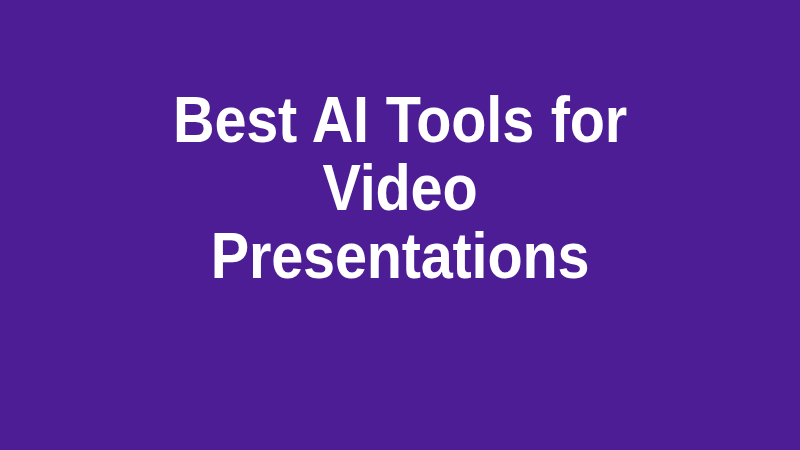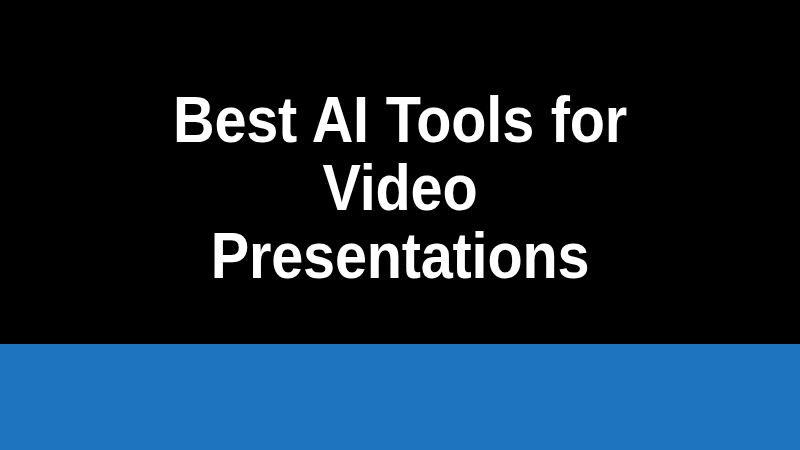--- a/index.html
+++ b/index.html
@@ -14,22 +14,22 @@
     overflow: hidden;
     font-family: "Liberation Sans", "DejaVu Sans", sans-serif;
     background: #1f74c0;
   }
 
   
   .slide {
     position: relative;
     box-sizing: border-box;
     width: 800px;
-    height: 344px;
-    background-color: #000000;
+    height: 450px;
+    background-color: #4c1d95;
     overflow: hidden;
   }
 
   
   
   .title-block {
     position: absolute;
     left: 0;
     right: 0;
     top: 86px;

